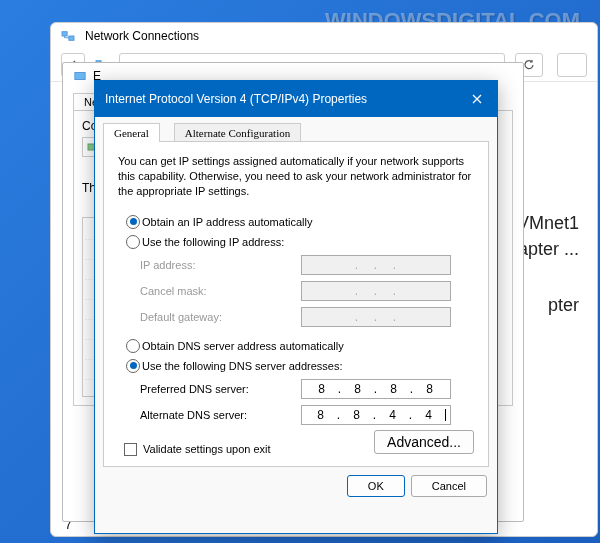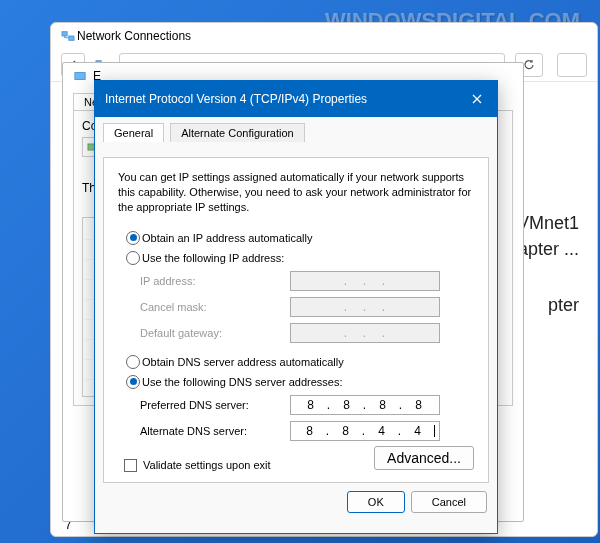--- a/index.html
+++ b/index.html
@@ -31,21 +31,21 @@
       top: 22px; left: 50px;
       width: 548px; height: 515px;
       background: #fff;
       border: 1px solid #ccc;
       border-radius: 6px;
     }
     .bg-title {
       padding: 6px 10px;
       display: flex;
       align-items: center;
-      gap: 2px;
+      gap: 10px;
       font-size: 12px;
     }
     .bg-toolbar {
       padding: 4px 10px;
       display: flex;
       align-items: center;
       gap: 10px;
       border-bottom: 1px solid #e5e5e5;
     }
     .back-btn {
@@ -155,22 +155,23 @@
     .dlg-close {
       margin-left: auto;
       width: 20px; height: 20px;
       display: flex;
       align-items: center;
       justify-content: center;
       cursor: pointer;
     }
     .dlg-tabs {
       display: flex;
-      padding: 6px 8px 16px 8px;
-      gap: 6px;
+      padding: 6px 8px 0 8px;
+      gap: 14px;
+      font-family: Liberation Serif, serif;
     }
     .tab {
       padding: 3px 10px;
       border: 1px solid #ccc;
       border-bottom: none;
       background: #fff;
       font-size: 11px;
       cursor: pointer;
       position: relative;
       z-index: 2;
@@ -218,20 +219,21 @@
       border-radius: 50%;
     }
     .field-grid {
       margin-left: 22px;
       margin-top: 6px;
     }
     .field-row {
       display: flex;
       align-items: center;
       margin-bottom: 6px;
+      gap: 11px;
     }
     .field-label {
       width: 150px;
       font-size: 11px;
     }
     .field-label.disabled { color: #999; }
     .ip-input {
       width: 150px;
       height: 20px;
       border: 1px solid #aaa;

